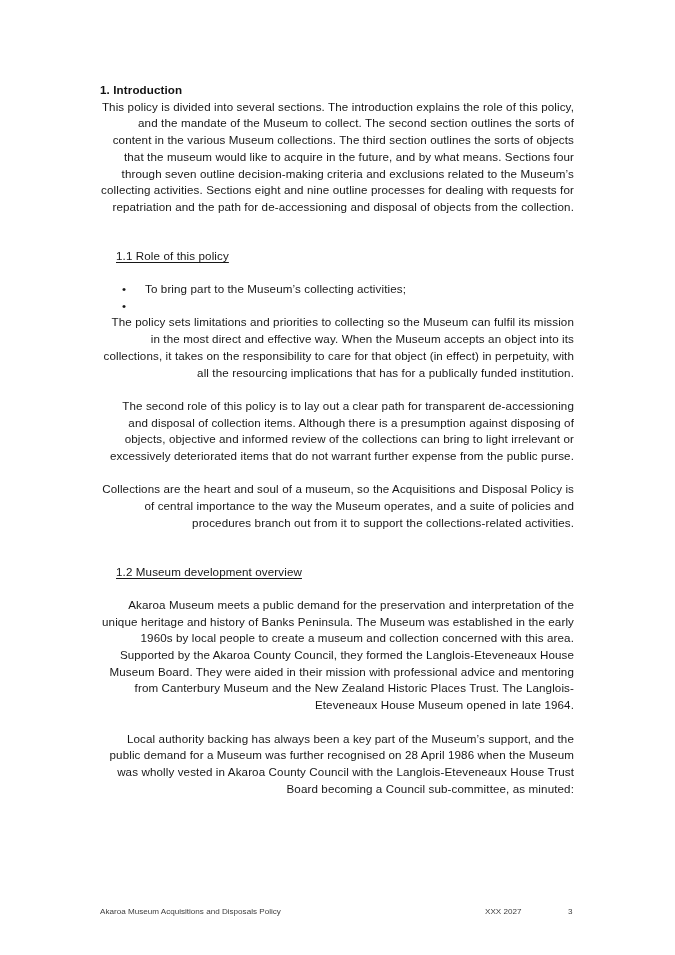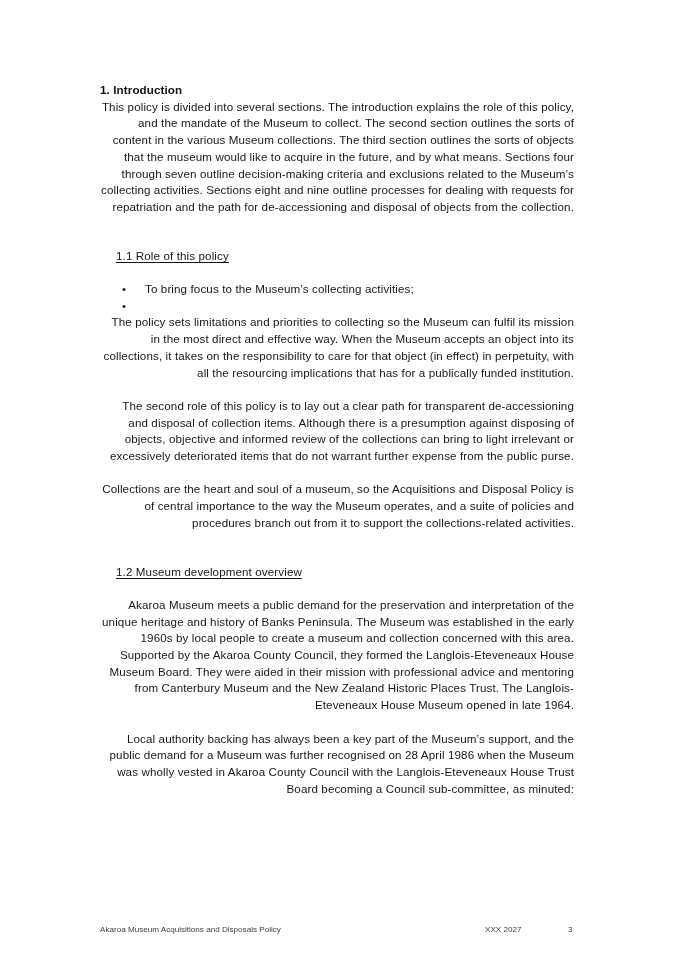--- a/index.html
+++ b/index.html
@@ -89,21 +89,20 @@
   .footer {
     position: absolute;
     left: 100px;
     top: 905px;
     width: 474px;
     height: 14px;
     font-family: "Liberation Sans", sans-serif;
     font-size: 8.1px;
     line-height: 14px;
     color: #3d3d3d;
-    margin-top: 18px;
   }
   .footer .footer-title {
     position: absolute;
     left: 0;
     top: 0;
     white-space: nowrap;
   }
   .footer .footer-date {
     position: absolute;
     left: 385px;
@@ -131,21 +130,21 @@
     <div class="spacer"></div>
 
     <div>
       <h3 class="sub-heading">1.1 Role of this policy</h3>
     </div>
 
 
     <ul class="bullet-list">
       <li>
         <span class="bullet-marker">•</span>
-        <span>To bring focus to the Museum’s collecting activities;</span>
+        <span>To bring part to the Museum’s collecting activities;</span>
       </li>
       <li>
         <span class="bullet-marker">•</span>
       </li>
     </ul>
 
     <div class="spacer"></div>
 
     <p class="para">The policy sets limitations and priorities to collecting so the Museum can fulfil its mission in the most direct and effective way. When the Museum accepts an object into its collections, it takes on the responsibility to care for that object (in effect) in perpetuity, with all the resourcing implications that has for a publically funded institution.</p>
 

